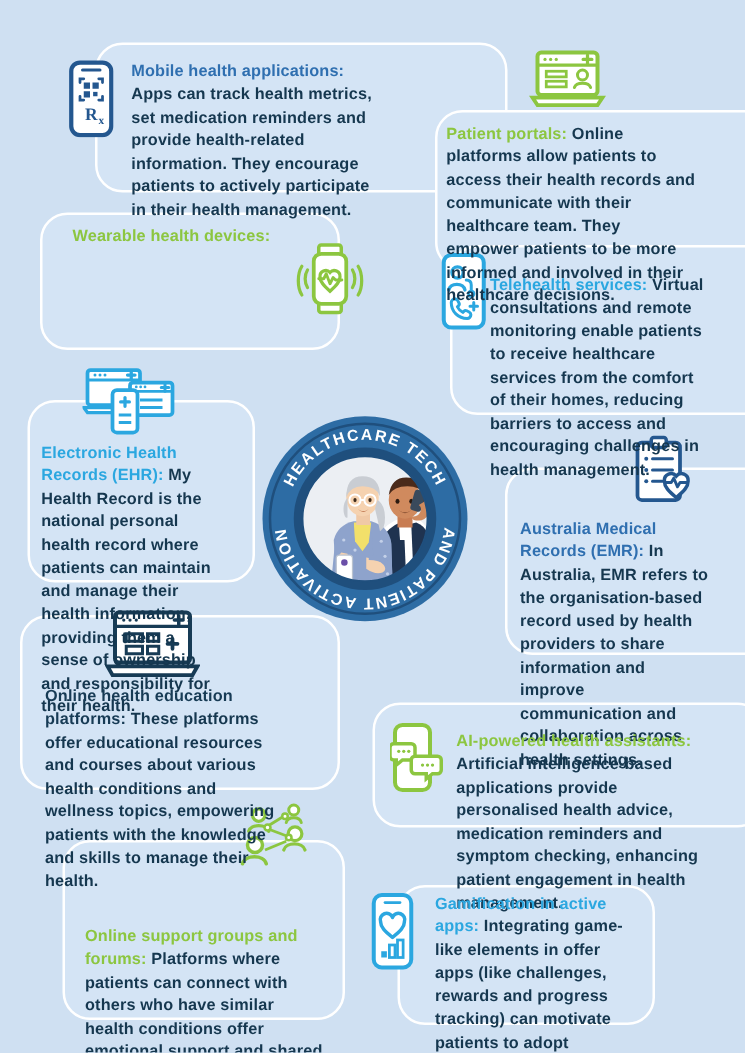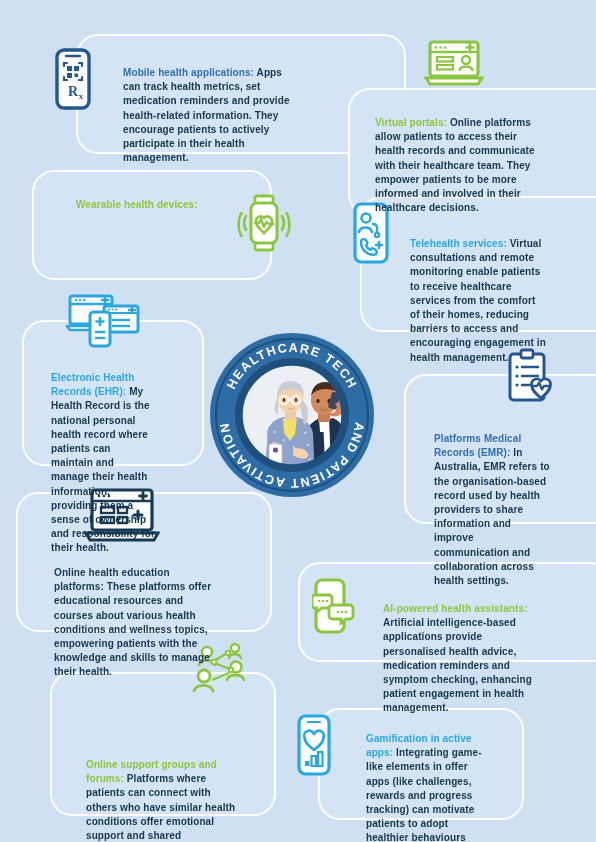--- a/index.html
+++ b/index.html
@@ -17,22 +17,22 @@
     position:absolute;
     border:2.2px solid #ffffff;
     border-radius:22px;
     background:#d4e4f5;
     box-sizing:border-box;
   }
 
   
   .card{position:absolute;box-sizing:border-box;}
   .card p{
-    margin:18px;
-    font-size:10px;
+    margin:0;
+    font-size:13px;
     line-height:1.42;
     color:#15374f;
     font-weight:bold;
     letter-spacing:0.01em;
   }
   .card .ttl{font-weight:bold;}
   .t-blue   .ttl{color:#2f6fb0;}
   .t-green  .ttl{color:#8cc640;}
   .t-cyan   .ttl{color:#2ba7e0;}
   .t-navy   .ttl{color:#173b55;}
@@ -303,37 +303,37 @@
         <textPath href="#arcBot" startOffset="50%" text-anchor="middle">AND PATIENT ACTIVATION</textPath>
       </text>
     </svg>
   </div>
 
   <div class="card t-blue" style="left:105px;top:48px;width:205px;">
     <p><span class="ttl">Mobile health applications:</span><span> Apps can track health metrics, set medication reminders and provide health-related information. They encourage patients to actively participate in their health management.</span></p>
   </div>
 
   <div class="card t-green" style="left:357px;top:98px;width:200px;">
-    <p><span class="ttl">Virtual portals:</span><span> Online platforms allow patients to access their health records and communicate with their healthcare team. They empower patients to be more informed and involved in their healthcare decisions.</span></p>
+    <p><span class="ttl">Patient portals:</span><span> Online platforms allow patients to access their health records and communicate with their healthcare team. They empower patients to be more informed and involved in their healthcare decisions.</span></p>
   </div>
 
   <div class="card t-green" style="left:58px;top:180px;width:168px;">
     <p><span class="ttl">Wearable health devices:</span><br></p>
   </div>
 
   <div class="card t-cyan" style="left:392px;top:219px;width:172px;">
-    <p><span class="ttl">Telehealth services:</span><span> Virtual consultations and remote monitoring enable patients to receive healthcare services from the comfort of their homes, reducing barriers to access and encouraging engagement in health management.</span></p>
+    <p><span class="ttl">Telehealth services:</span><span> Virtual consultations and remote monitoring enable patients to receive healthcare services from the comfort of their homes, reducing barriers to access and encouraging challenges in health management.</span></p>
   </div>
 
   <div class="card t-cyan" style="left:33px;top:353px;width:140px;">
     <p><span class="ttl">Electronic Health Records (EHR):</span><span> My Health Record is the national personal health record where patients can maintain and manage their health information, providing them a sense of ownership and responsibility for their health.</span></p>
   </div>
 
   <div class="card t-blue" style="left:416px;top:414px;width:152px;">
-    <p><span class="ttl">Platforms Medical Records (EMR):</span><span> In Australia, EMR refers to the organisation-based record used by health providers to share information and improve communication and collaboration across health settings.</span></p>
+    <p><span class="ttl">Australia Medical Records (EMR):</span><span> In Australia, EMR refers to the organisation-based record used by health providers to share information and improve communication and collaboration across health settings.</span></p>
   </div>
 
   <div class="card t-navy" style="left:36px;top:548px;width:196px;">
     <p><span class="ttl">Online health education platforms:</span><span> These platforms offer educational resources and courses about various health conditions and wellness topics, empowering patients with the knowledge and skills to manage their health.</span></p>
   </div>
 
   <div class="card t-green" style="left:365px;top:584px;width:196px;">
     <p><span class="ttl">AI-powered health assistants:</span><span> Artificial intelligence-based applications provide personalised health advice, medication reminders and symptom checking, enhancing patient engagement in health management.</span></p>
   </div>
 

